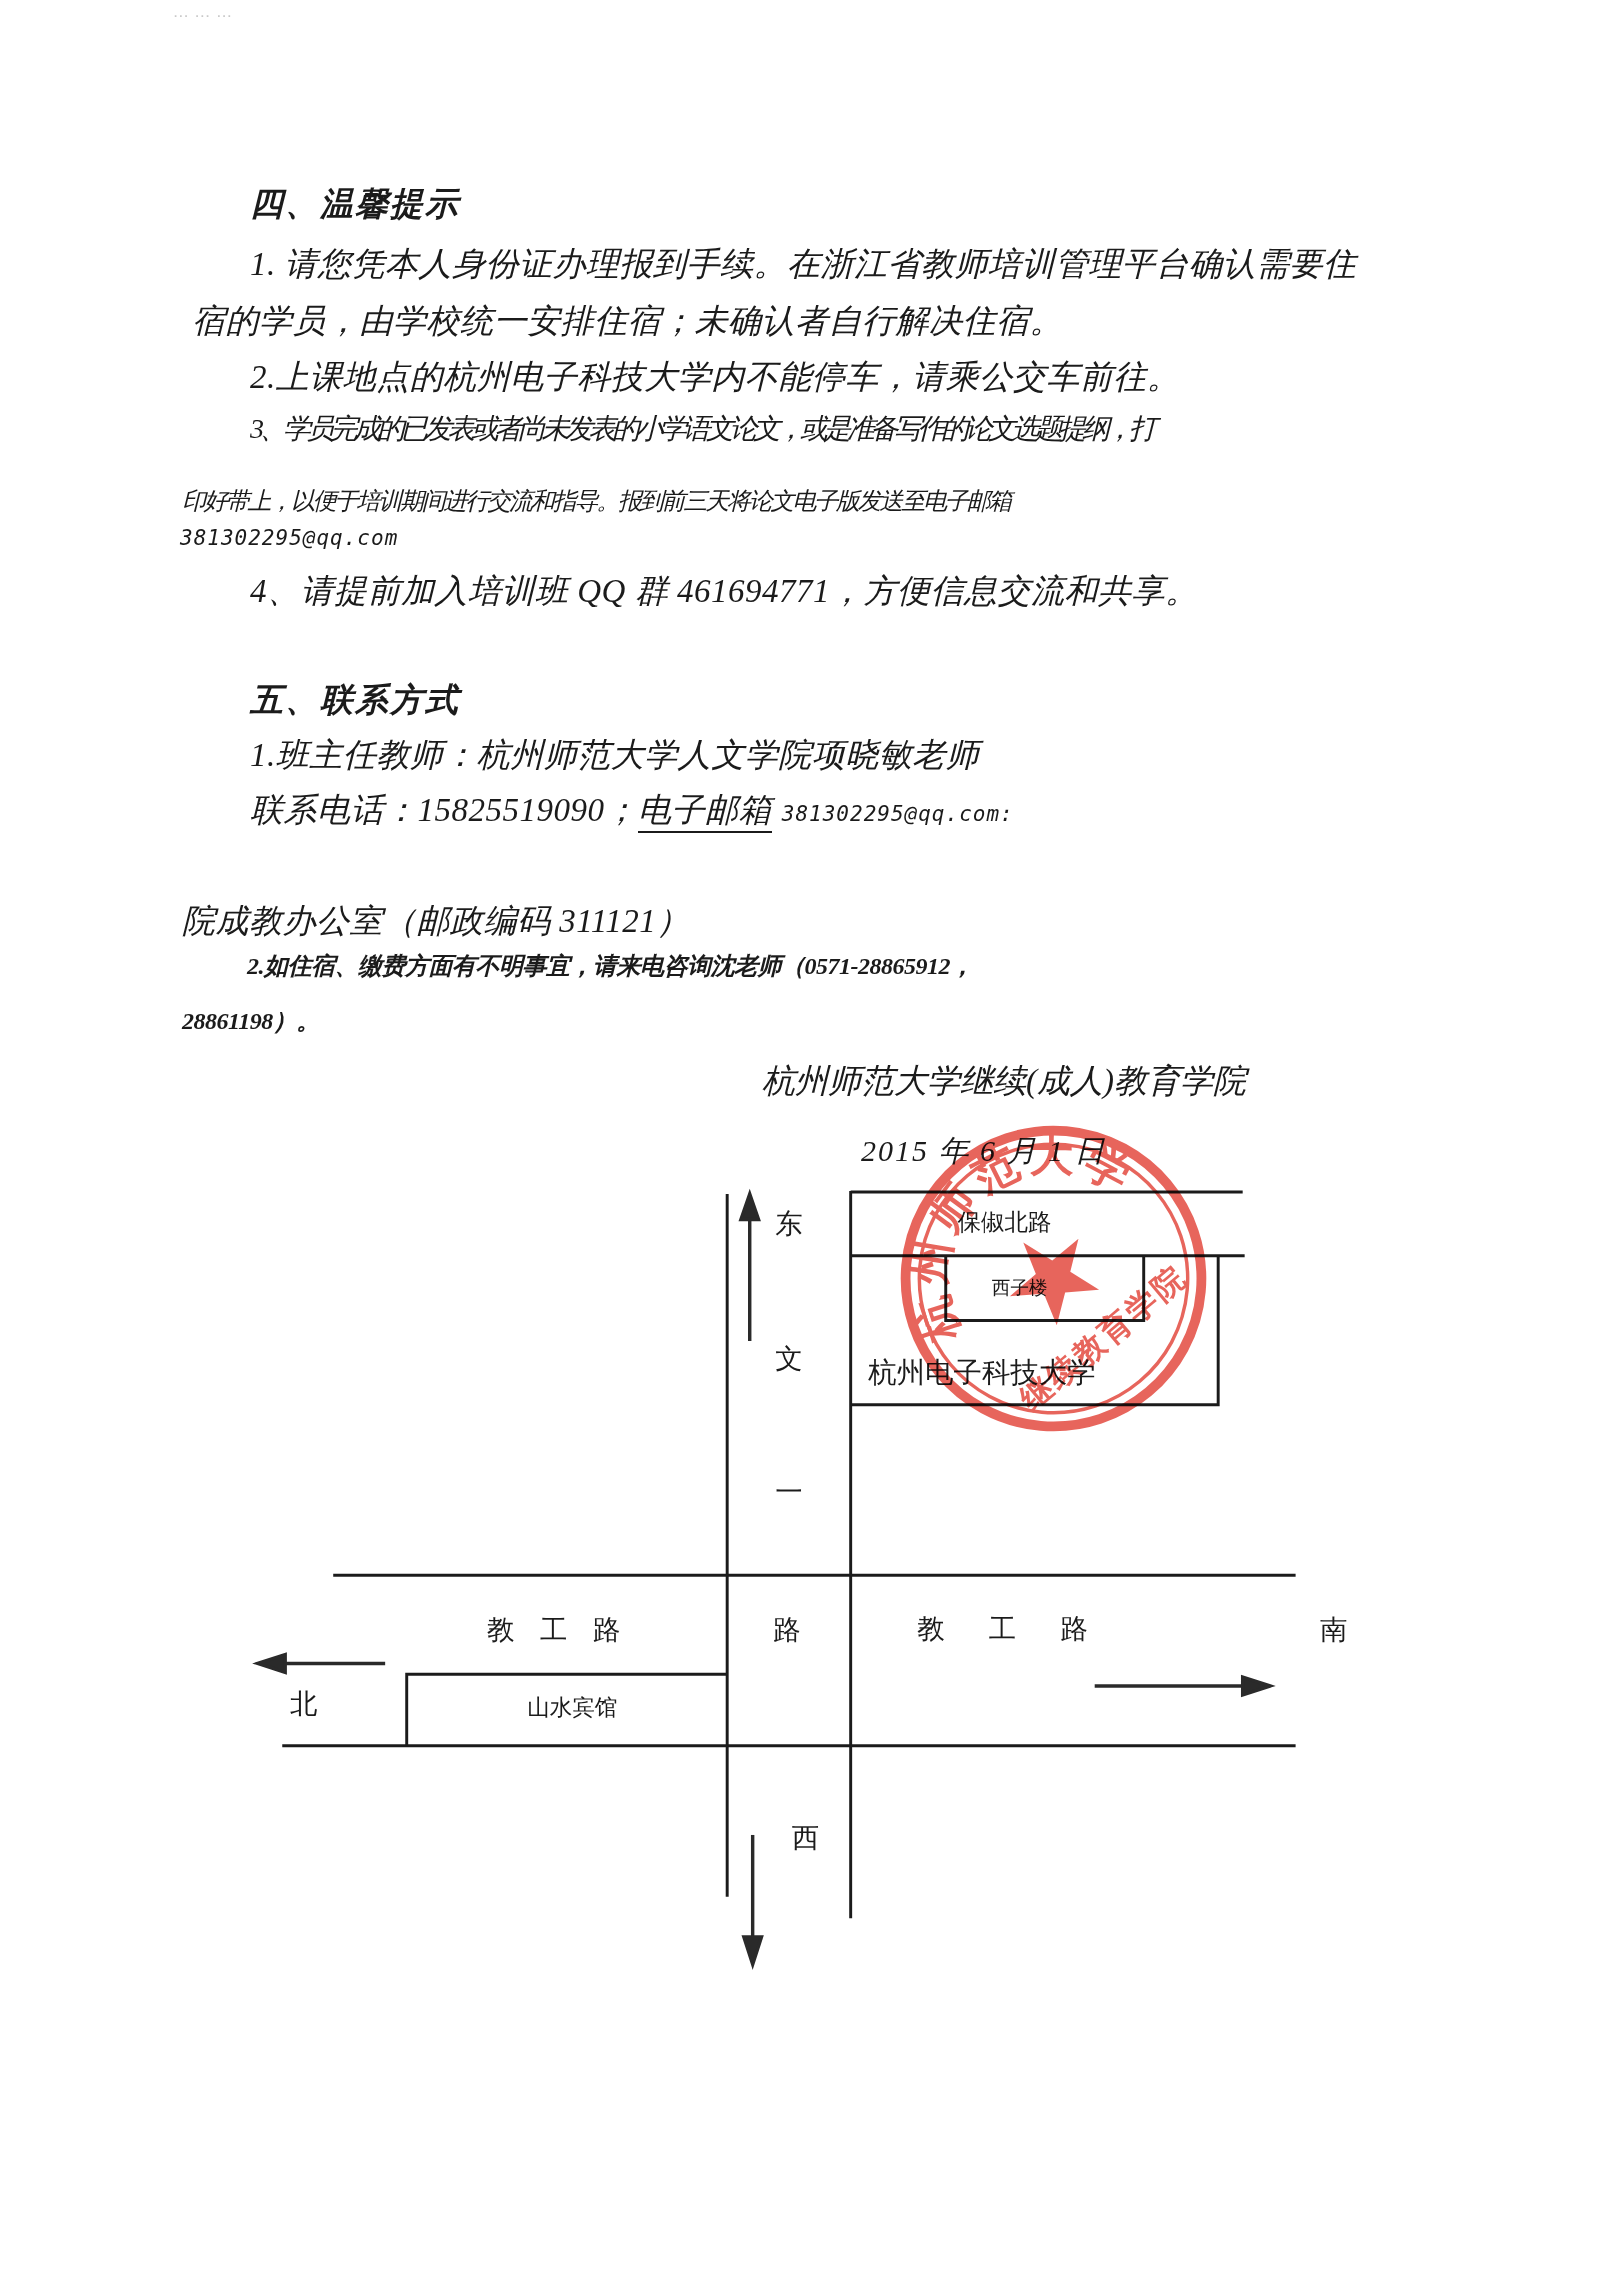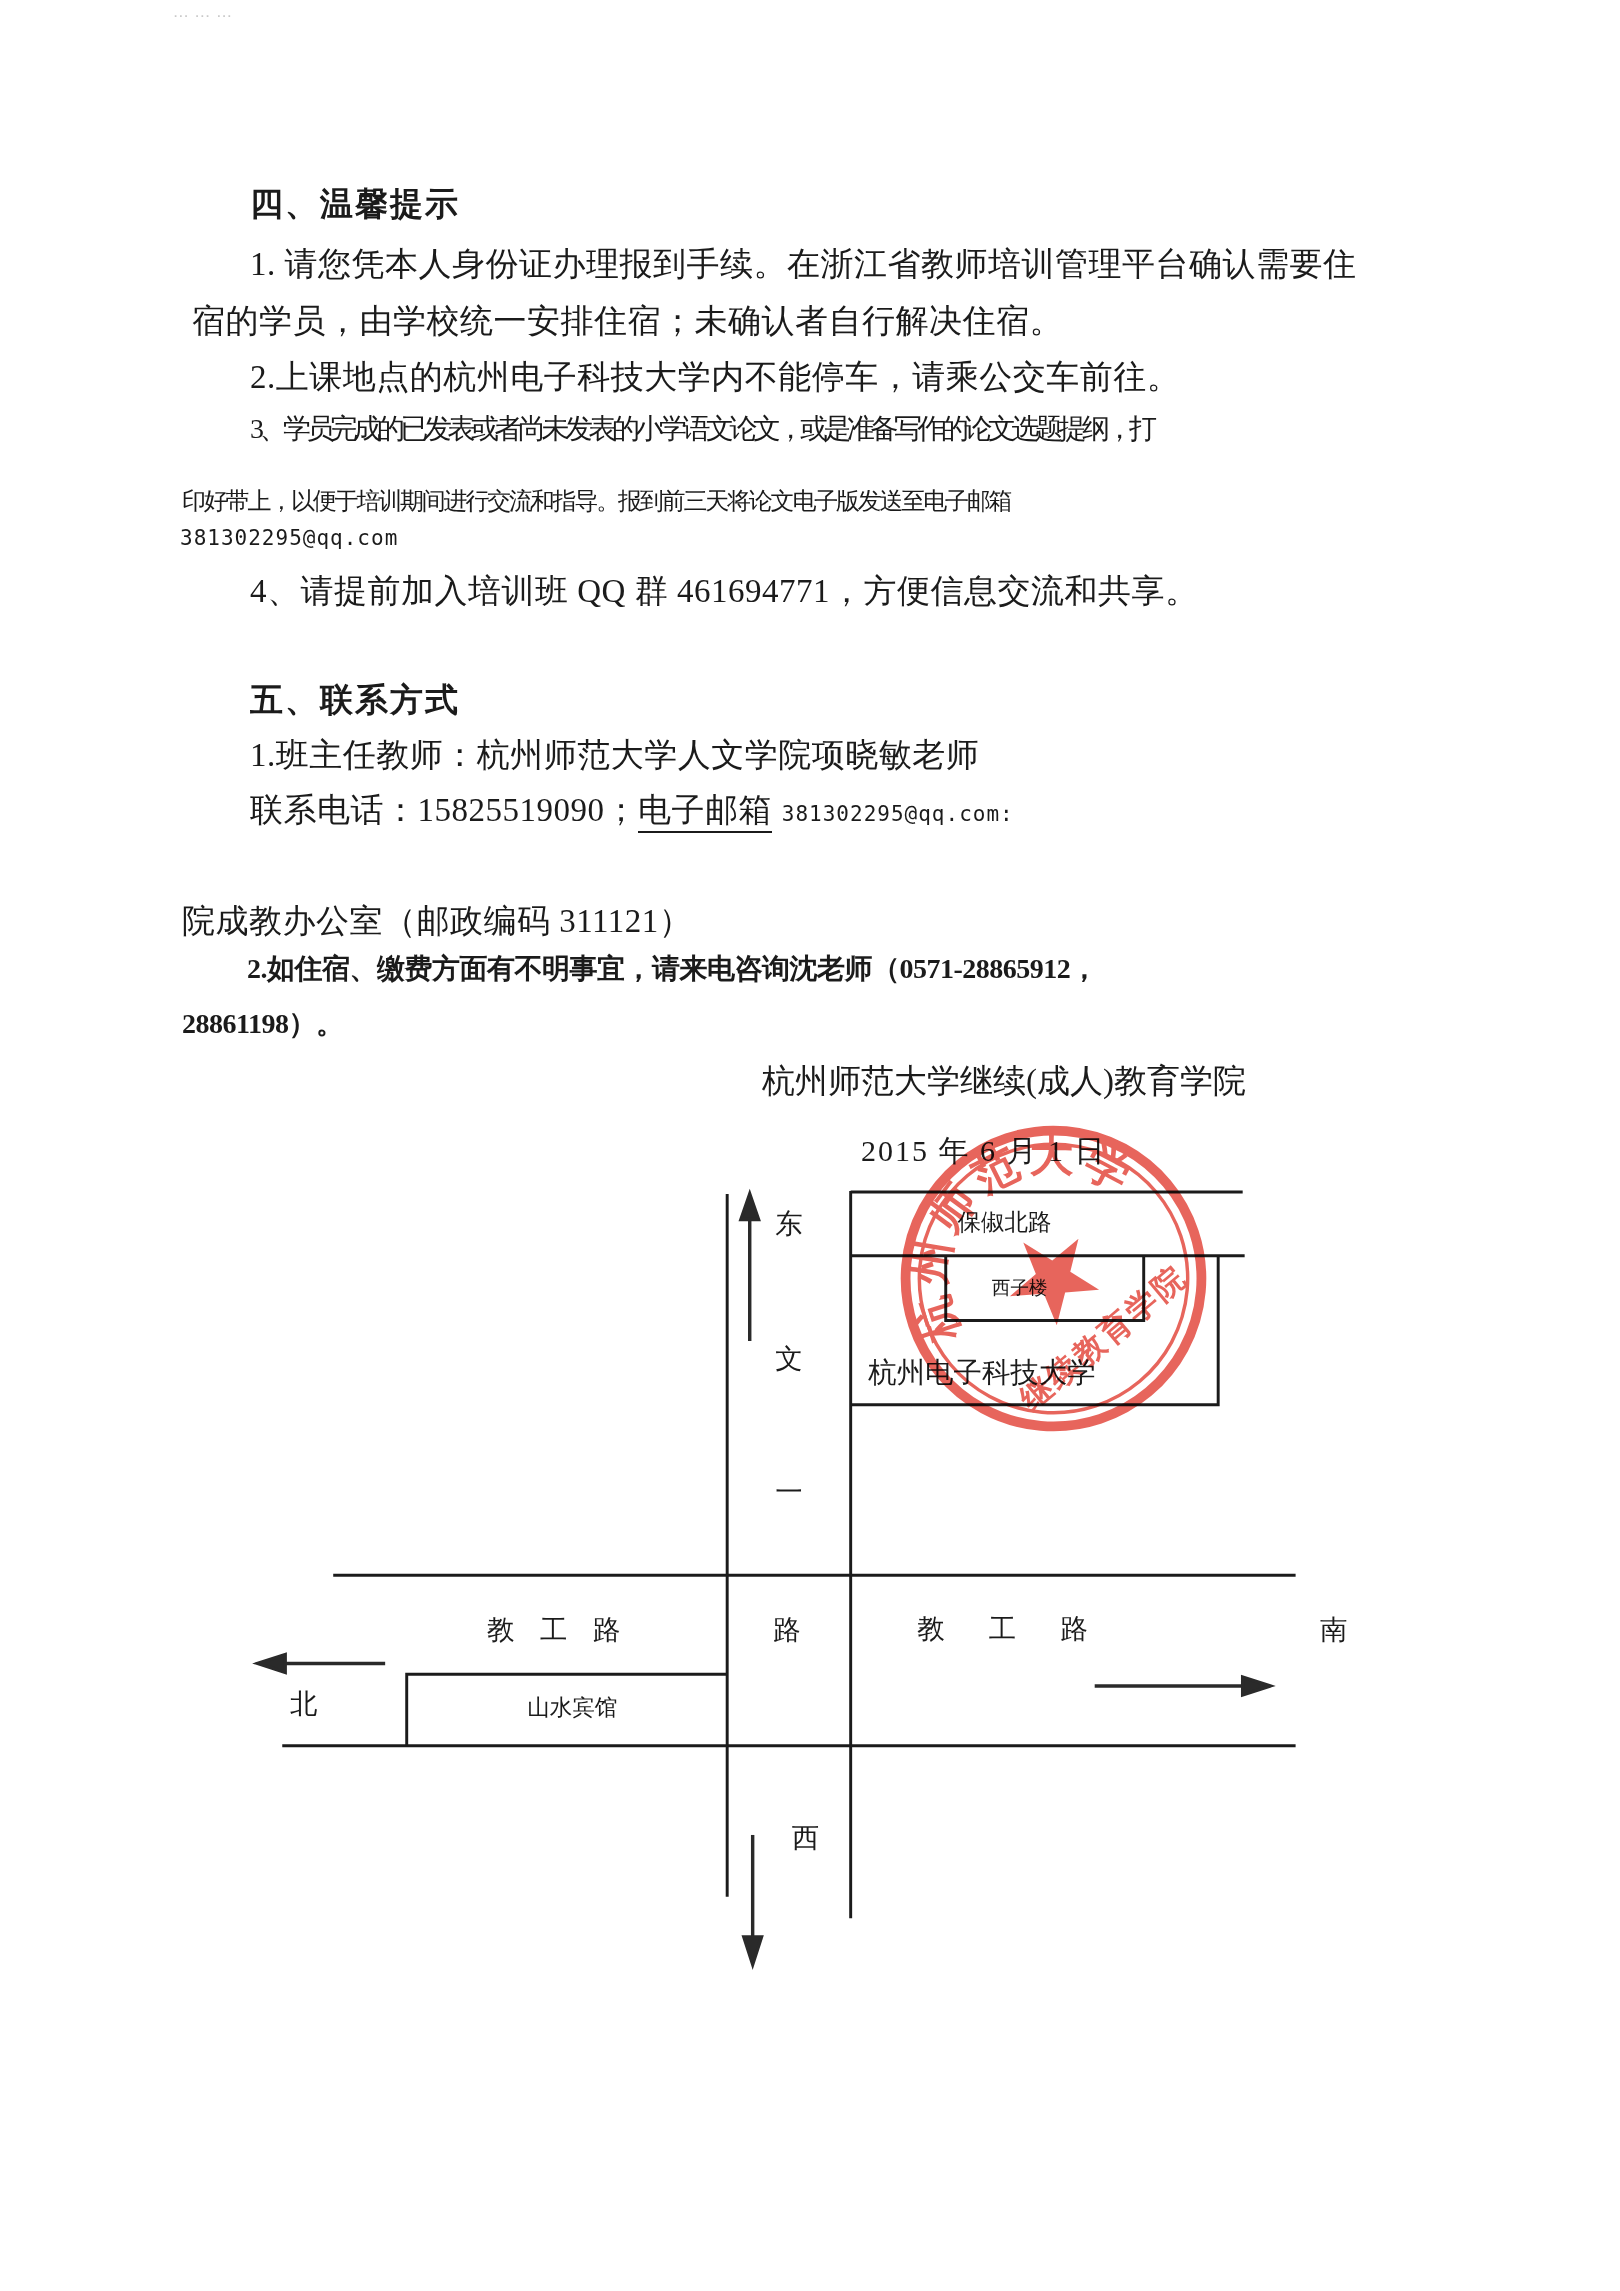--- a/index.html
+++ b/index.html
@@ -1,24 +1,24 @@
 <!DOCTYPE html>
 <html><head>
 <meta charset="utf-8">
 <style>
   html,body{margin:0;padding:0;background:#9a9a9a;}
   .page{
     position:relative;width:1620px;height:2292px;background:#ffffff;
     font-family:"Liberation Serif","DejaVu Serif",serif;color:#1b1b1b;overflow:hidden;
   }
-  .line{position:absolute;white-space:nowrap;font-size:33px;line-height:1.15;letter-spacing:0.5px;}
+  .line{position:absolute;white-space:nowrap;font-size:33px;line-height:1.15;letter-spacing:0.5px;font-style:italic;}
   .heading{font-weight:600;letter-spacing:2px;}
   .tight1{font-size:28px;letter-spacing:-4.5px;}
   .tight2{font-size:24px;letter-spacing:-2.2px;margin-top:19px;}
-  .big{font-size:28px;font-weight:600;letter-spacing:-0.5px;}
+  .big{font-size:24px;font-weight:600;letter-spacing:-0.5px;}
   .mono{font-family:"DejaVu Sans Mono","Liberation Mono",monospace;font-size:21px;letter-spacing:1px;}
   .ul{border-bottom:2.9px solid #1b1b1b;padding-bottom:2.9px;}
   .artifact{position:absolute;left:173px;top:5.9px;color:#c9c9c9;font-size:15.7px;letter-spacing:5.9px;}
   .map-svg{position:absolute;left:0;top:0;width:1620px;height:2292px;}
   .map-svg text{font-family:"Liberation Serif","DejaVu Serif",serif;fill:#1b1b1b;}
   .seal-svg{
     position:absolute;left:887px;top:1112px;width:333px;height:333px;
     mix-blend-mode:multiply;opacity:0.9;
   }
   .seal-svg text{font-family:"Liberation Serif","DejaVu Serif",serif;font-weight:bold;}

